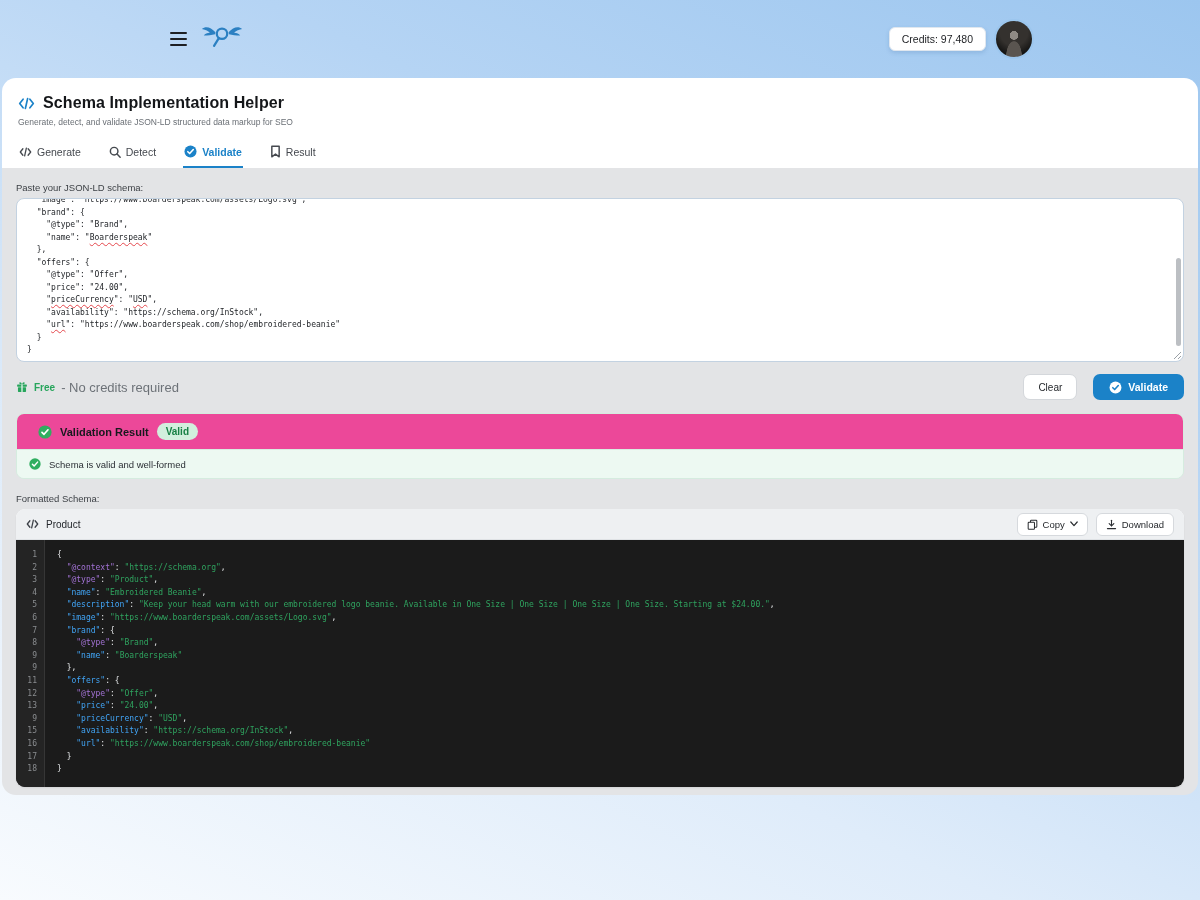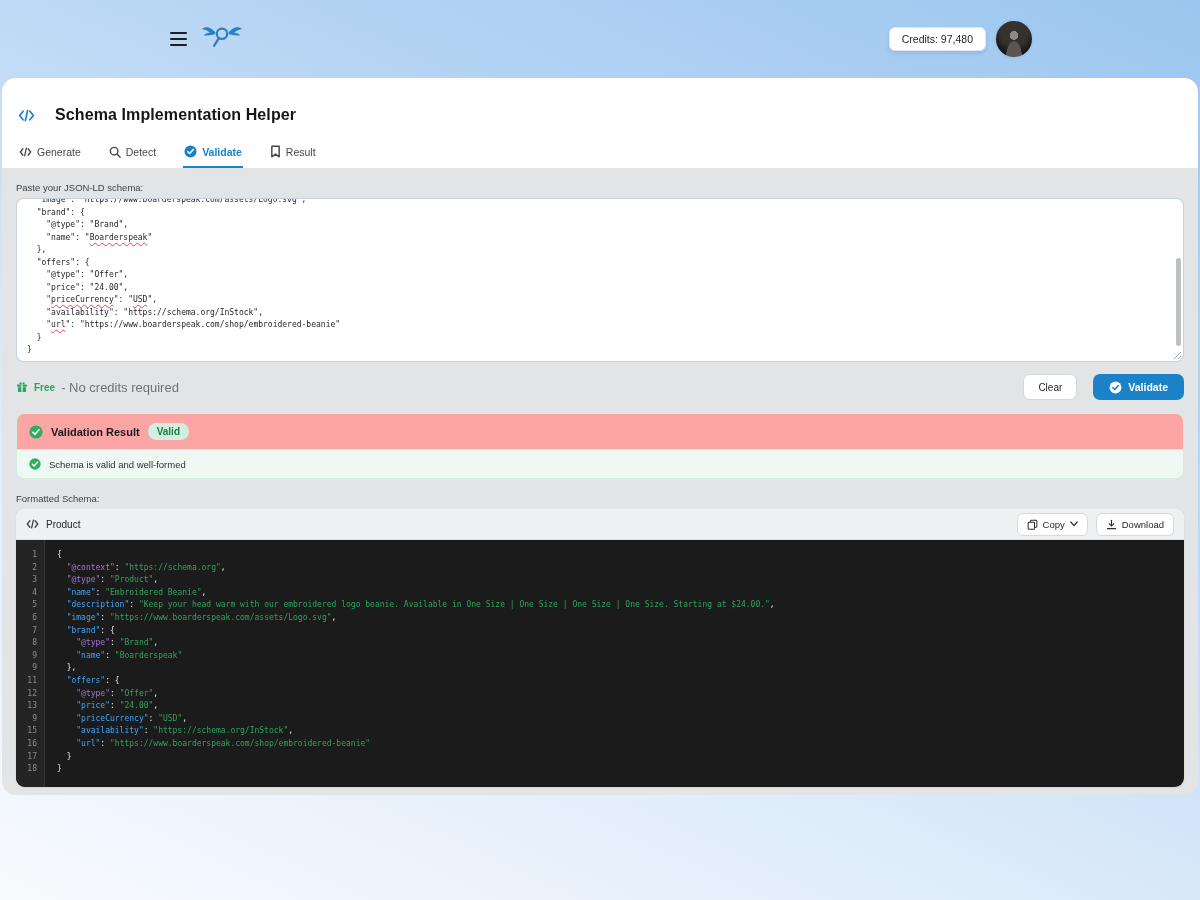--- a/index.html
+++ b/index.html
@@ -26,21 +26,21 @@
       radial-gradient(ellipse at 50% 100%, #5a5550 0 30%, rgba(0,0,0,0) 32%),
       radial-gradient(circle at 50% 30%, #34312e 0 45%, #141413 75%);
     box-shadow:0 0 0 2px rgba(150,195,235,.55); cursor:pointer;
   }
   
   .header-card {
     margin:0 2px; height:90px; background:#fff; border-radius:14px 14px 0 0;
     padding:16px 16px 0; display:flex; flex-direction:column;
   }
   .title-row { display:flex; align-items:center; gap:8px; }
-  .page-title { margin:12px; font-size:16px; font-weight:bold; color:#141619; letter-spacing:.1px; }
+  .page-title { margin:0; font-size:16px; font-weight:bold; color:#141619; letter-spacing:.1px; }
   .subtitle { font-size:8.5px; color:#6a6f75; margin-top:5px; }
   .tabs { display:flex; gap:26px; margin-top:auto; }
   .tab {
     display:flex; align-items:center; gap:5px; font-size:10.5px; color:#45494f;
     padding:6px 1px 8px; border-bottom:2.5px solid transparent; cursor:pointer;
   }
   .tab.active { color:var(--accent,#1b82c8); border-bottom-color:var(--accent,#1b82c8); font-weight:bold; }
   .tab svg { display:block; }
   
   .main { margin:0 2px; height:627px; background:#e3e4e6; border-radius:0 0 14px 14px; padding:14px 14px 0; }
@@ -58,21 +58,21 @@
   .free-label { color:var(--green,#27a55c); font-size:10px; font-weight:bold; }
   .free-note { color:#6d7278; font-size:13px; }
   .right-actions { display:flex; gap:16px; }
   .btn-clear { background:#fff; border:1px solid #d4d7db; border-radius:7px; padding:0 14px; height:26px; font-size:10px; color:#24272b; cursor:pointer; font-family:inherit; }
   .btn-validate {
     background:var(--accent,#1b82c8); border:none; border-radius:7px; padding:0 16px; height:26px;
     font-size:10.5px; color:#fff; font-weight:bold; display:flex; align-items:center; gap:6px; cursor:pointer; font-family:inherit;
   }
   
   .valid-box { margin-top:13px; background:#eaf7f0; border:1px solid #d5ecdf; border-radius:8px; overflow:hidden; }
-  .valid-header { display:flex; align-items:center; gap:8px; padding:9px 12px; background:#fca5a5; border-bottom:1px solid #d8eee1; }
+  .valid-header { display:flex; align-items:center; gap:8px; padding:9px 21px; background:#ec4899; border-bottom:1px solid #d8eee1; }
   .valid-title { font-size:11px; font-weight:bold; color:#17191d; }
   .valid-badge { background:#d2efdd; color:#178044; font-size:10px; font-weight:bold; border-radius:9px; padding:3px 9px; }
   .valid-row { display:flex; align-items:center; gap:8px; padding:8px 12px; background:#edf9f2; font-size:9.5px; color:#2c3036; }
   
   .formatted-label { margin-top:14px; }
   .code-card { margin-top:1px; border-radius:9px; overflow:hidden; background:#fff; box-shadow:0 1px 2px rgba(0,0,0,.07); }
   .code-header { display:flex; align-items:center; justify-content:space-between; background:#eef0f2; padding:4px 10px; height:31px; border-bottom:1px solid #dfe2e5; }
   .code-type { display:flex; align-items:center; gap:7px; font-size:10px; color:#24272c; }
   .code-actions { display:flex; gap:8px; }
   .code-btn { display:flex; align-items:center; gap:5px; background:#fff; border:1px solid #d6d9dd; border-radius:6px; padding:0 9px; height:23px; font-size:9.5px; color:#1f2226; cursor:pointer; font-family:inherit; }
@@ -118,20 +118,21 @@
   <div class="title-row">
     <svg width="17" height="13" viewBox="0 0 20 14">
       <g stroke="#1b82c8" stroke-width="2" fill="none" stroke-linecap="round" stroke-linejoin="round">
         <path d="M6 2 L2 7 L6 12"></path>
           <path d="M14 2 L18 7 L14 12"></path>
           <path d="M11.3 1.2 L8.7 12.8"></path>
       </g>
     </svg>
     <h1 class="page-title">Schema Implementation Helper</h1>
   </div>
+  <div class="subtitle">Generate, detect, and validate JSON-LD structured data markup for SEO</div>
   <div class="tabs" id="tabs">
       <div class="tab">
         <span style="display: flex;">
           <svg width="13" height="10" viewBox="0 0 20 14">
             <g stroke="currentColor" stroke-width="2" fill="none" stroke-linecap="round" stroke-linejoin="round">
               <path d="M6 2 L2 7 L6 12"></path>
               <path d="M14 2 L18 7 L14 12"></path>
               <path d="M11.3 1.2 L8.7 12.8"></path>
             </g>
           </svg>

